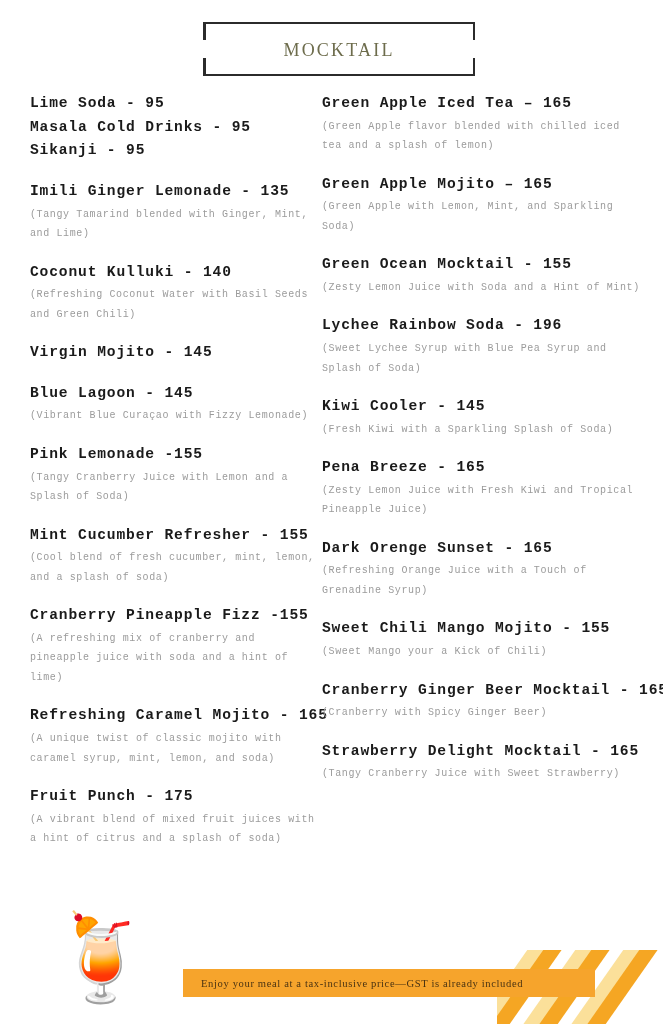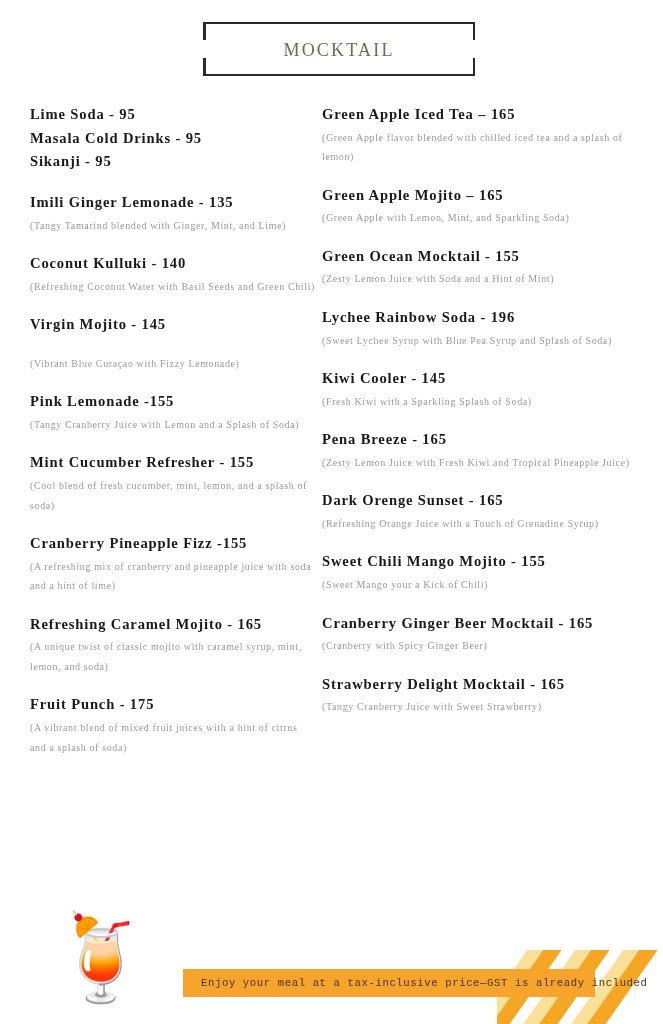--- a/index.html
+++ b/index.html
@@ -69,21 +69,22 @@
 
   
   .columns {
     position: absolute;
     top: 88px;
     left: 0;
     width: 663px;
   }
   .col {
     position: absolute;
-    top: 15px;
+    top: 4px;
+    font-family: Liberation Mono, monospace;
   }
   .col-left  { left: 30px;  width: 285px; }
   .col-right { left: 322px; width: 320px; }
 
   .item { margin-bottom: 17px; }
   .item.tight { margin-bottom: 0px; }
 
   .item-name {
     color: #1a1a1a;
     font-size: 14.6px;
@@ -123,21 +124,21 @@
     display: flex;
     align-items: center;
     padding-left: 18px;
     box-sizing: border-box;
     z-index: 2;
   }
   .banner-text {
     color: #4a3312;
     font-size: 10.6px;
     letter-spacing: 0.62px;
-    font-family: Liberation Mono, monospace;
+    font-family: Liberation Serif, serif;
     white-space: nowrap;
   }
 
   .stripes {
     position: absolute;
     left: 497px;
     top: 950px;
     width: 166px;
     height: 74px;
     overflow: hidden;
@@ -181,20 +182,21 @@
         <div class="item-desc">(Tangy Tamarind blended with Ginger, Mint, and Lime)</div>
       </div>
       <div class="item">
         <div class="item-name">Coconut Kulluki - 140</div>
         <div class="item-desc">(Refreshing Coconut Water with Basil Seeds and Green Chili)</div>
       </div>
       <div class="item">
         <div class="item-name">Virgin Mojito - 145</div>
       </div>
       <div class="item">
+        <div class="item-name">Blue Lagoon - 145</div>
         <div class="item-desc">(Vibrant Blue Curaçao with Fizzy Lemonade)</div>
       </div>
       <div class="item">
         <div class="item-name">Pink Lemonade -155</div>
         <div class="item-desc">(Tangy Cranberry Juice with Lemon and a Splash of Soda)</div>
       </div>
       <div class="item">
         <div class="item-name">Mint Cucumber Refresher - 155</div>
         <div class="item-desc">(Cool blend of fresh cucumber, mint, lemon, and a splash of soda)</div>
       </div>

